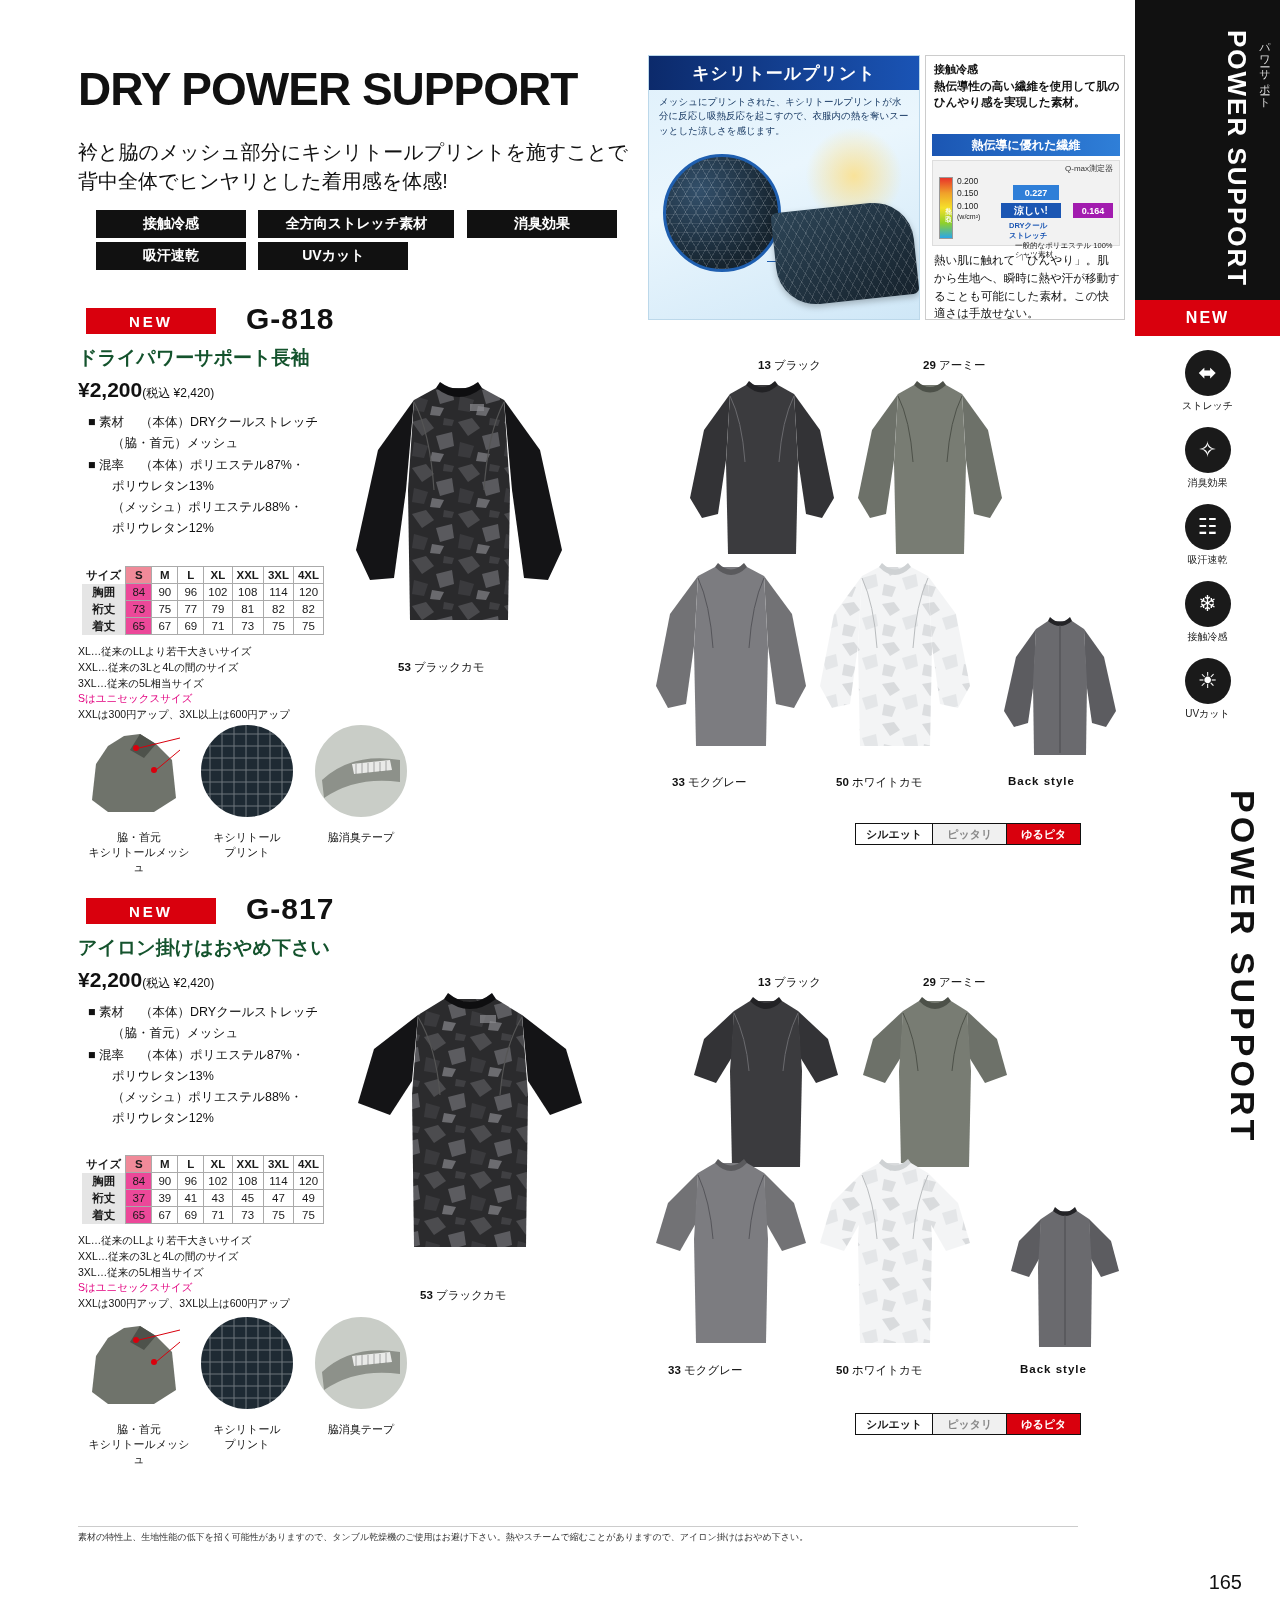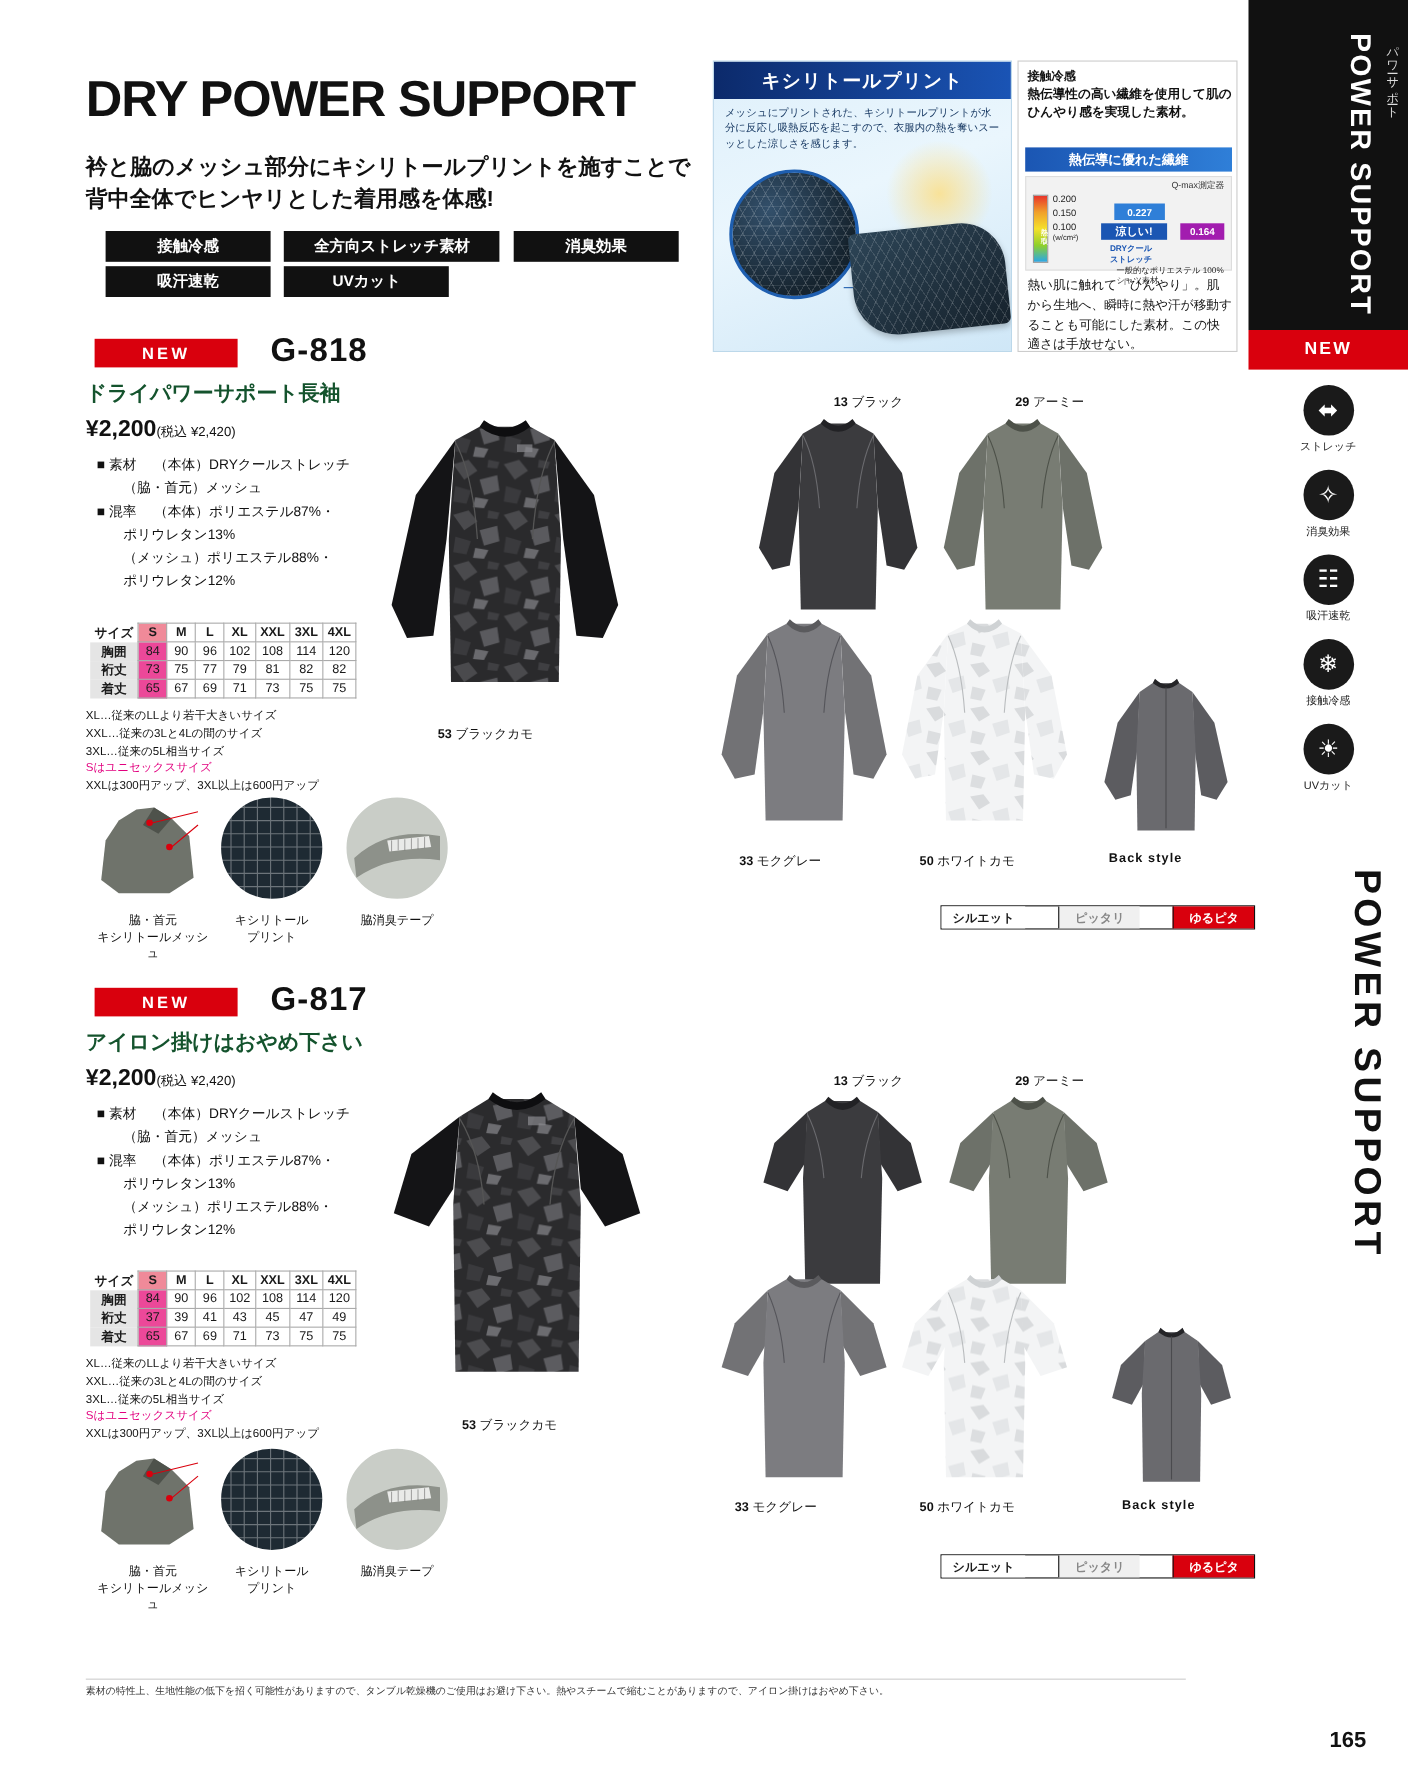--- a/index.html
+++ b/index.html
@@ -44,21 +44,21 @@
     color:#111;
   }
 
   
   .title{
     position:absolute; left:78px; top:62px;
     font-size:46px; font-weight:bold; letter-spacing:-1px; color:#111;
   }
   .subtitle{
     position:absolute; left:78px; top:138px; width:560px;
-    font-size:20px; font-weight:bold; line-height:1.45; color:#111;
+    font-size:20px; font-weight:normal; line-height:1.45; color:#111;
   }
   .tagrow{ position:absolute; left:96px; }
   .tag{
     display:inline-block; background:#111; color:#fff; font-size:14px;
     font-weight:bold; padding:5px 0; text-align:center; margin-right:8px;
     vertical-align:top;
   }
 
   
   .promo{
@@ -173,35 +173,35 @@
   .sizenote{ position:absolute; font-size:10.5px; line-height:1.5; color:#111; }
   .sizenote .pink{ color:#e2007f; }
 
   .detailcap{ position:absolute; font-size:11px; text-align:center; line-height:1.35; color:#111; width:110px;}
   .shotcap{ position:absolute; font-size:11.5px; color:#111; }
   .shotcap b{ font-weight:bold; }
 
   
   .sil{
     position:absolute; display:flex; align-items:stretch; height:22px;
-    border:1px solid #111; font-size:11px; font-weight:bold;gap:30px;
+    border:1px solid #111; font-size:11px; font-weight:bold;
   }
   .sil .lbl{ padding:0 10px; display:flex; align-items:center; background:#fff; }
   .sil .opt{ padding:0 14px; display:flex; align-items:center; background:#f0f0f0; color:#888; border-left:1px solid #111;}
   .sil .opt.on{ background:#d9000d; color:#fff; }
 
   
   .gar{ position:absolute; }
   .gar svg{ display:block; }
 
   .footer-note{
     position:absolute; left:78px; top:1530px; width:1000px;
     font-size:9px; line-height:1.6; color:#333;
   }
-  .pageno{ position:absolute; right:38px; bottom:22px; font-size:20px; font-weight:bold; color:#111; }
+  .pageno{ position:absolute; right:38px; bottom:22px; font-size:20px; font-weight:normal; color:#111; }
   hr.div{ position:absolute; left:78px; width:1000px; border:none; border-top:1px solid #ccc; }
 </style>
 </head>
 <body>
 
 <div class="title">DRY POWER SUPPORT</div>
 <div class="subtitle" style="white-space:pre-line">衿と脇のメッシュ部分にキシリトールプリントを施すことで
 背中全体でヒンヤリとした着用感を体感!</div>
 
 <div class="tagrow" style="top:210px;">

